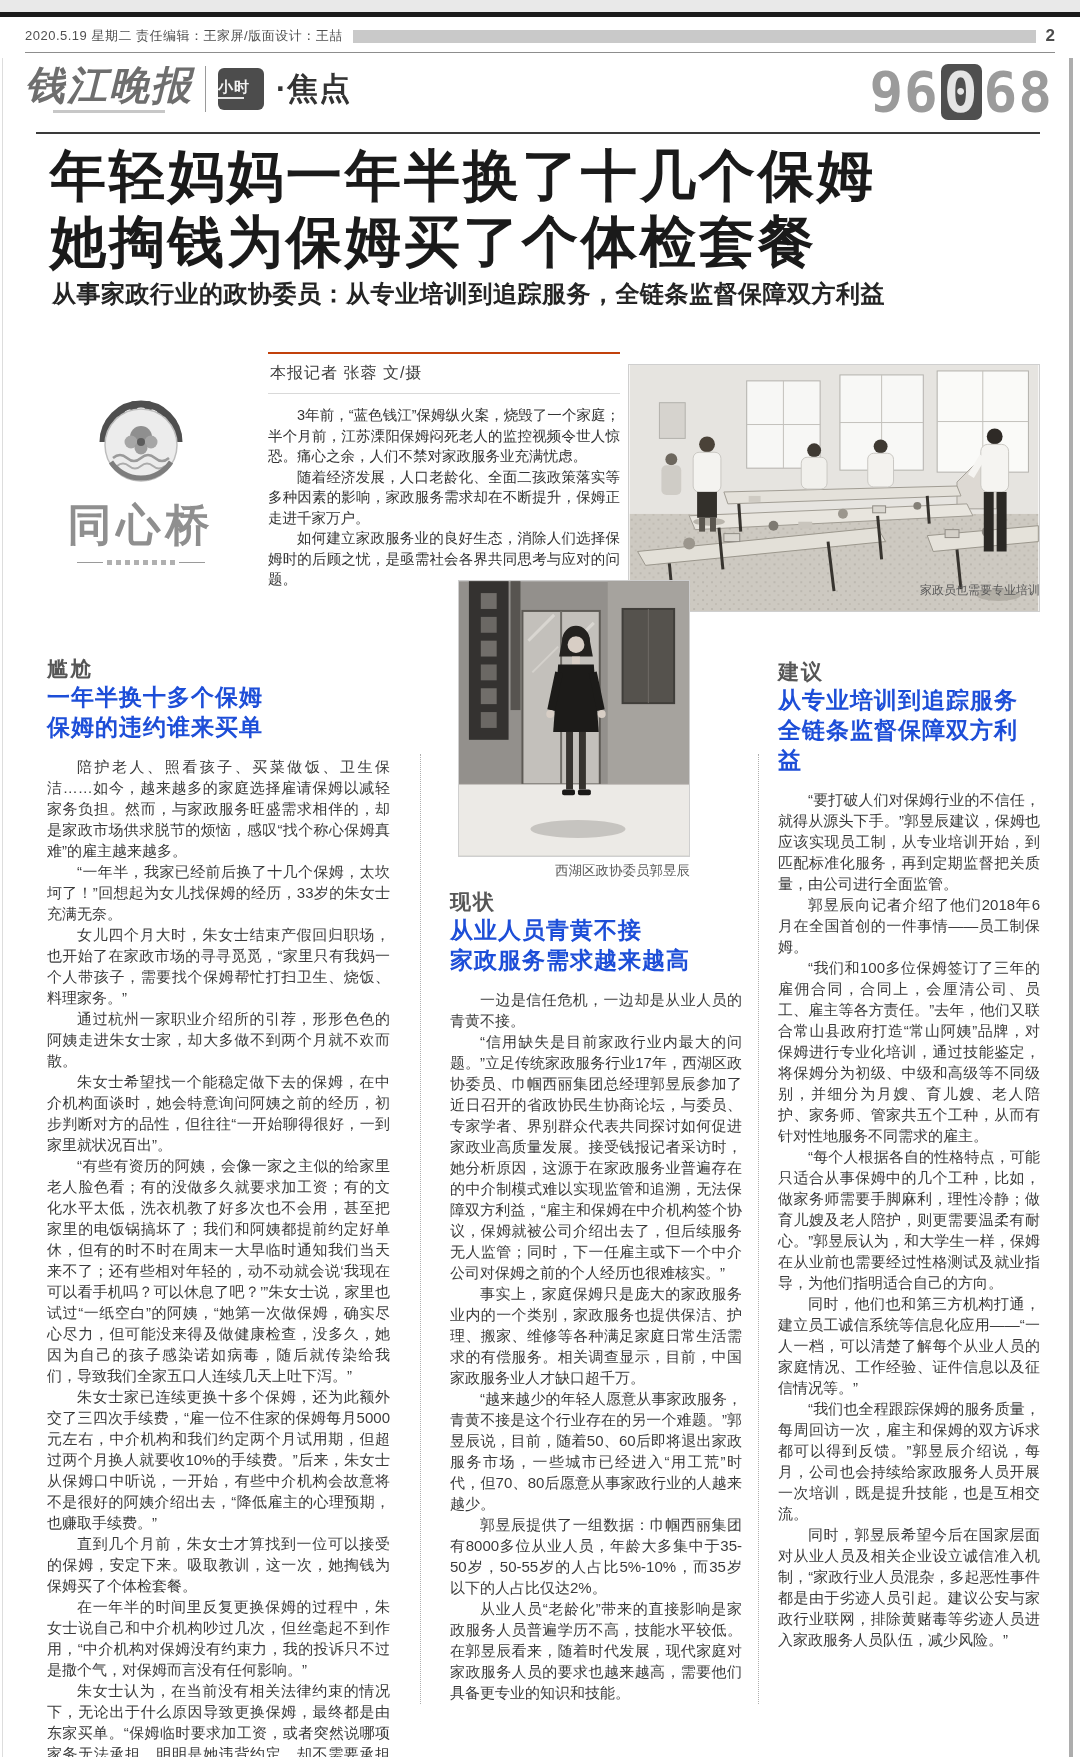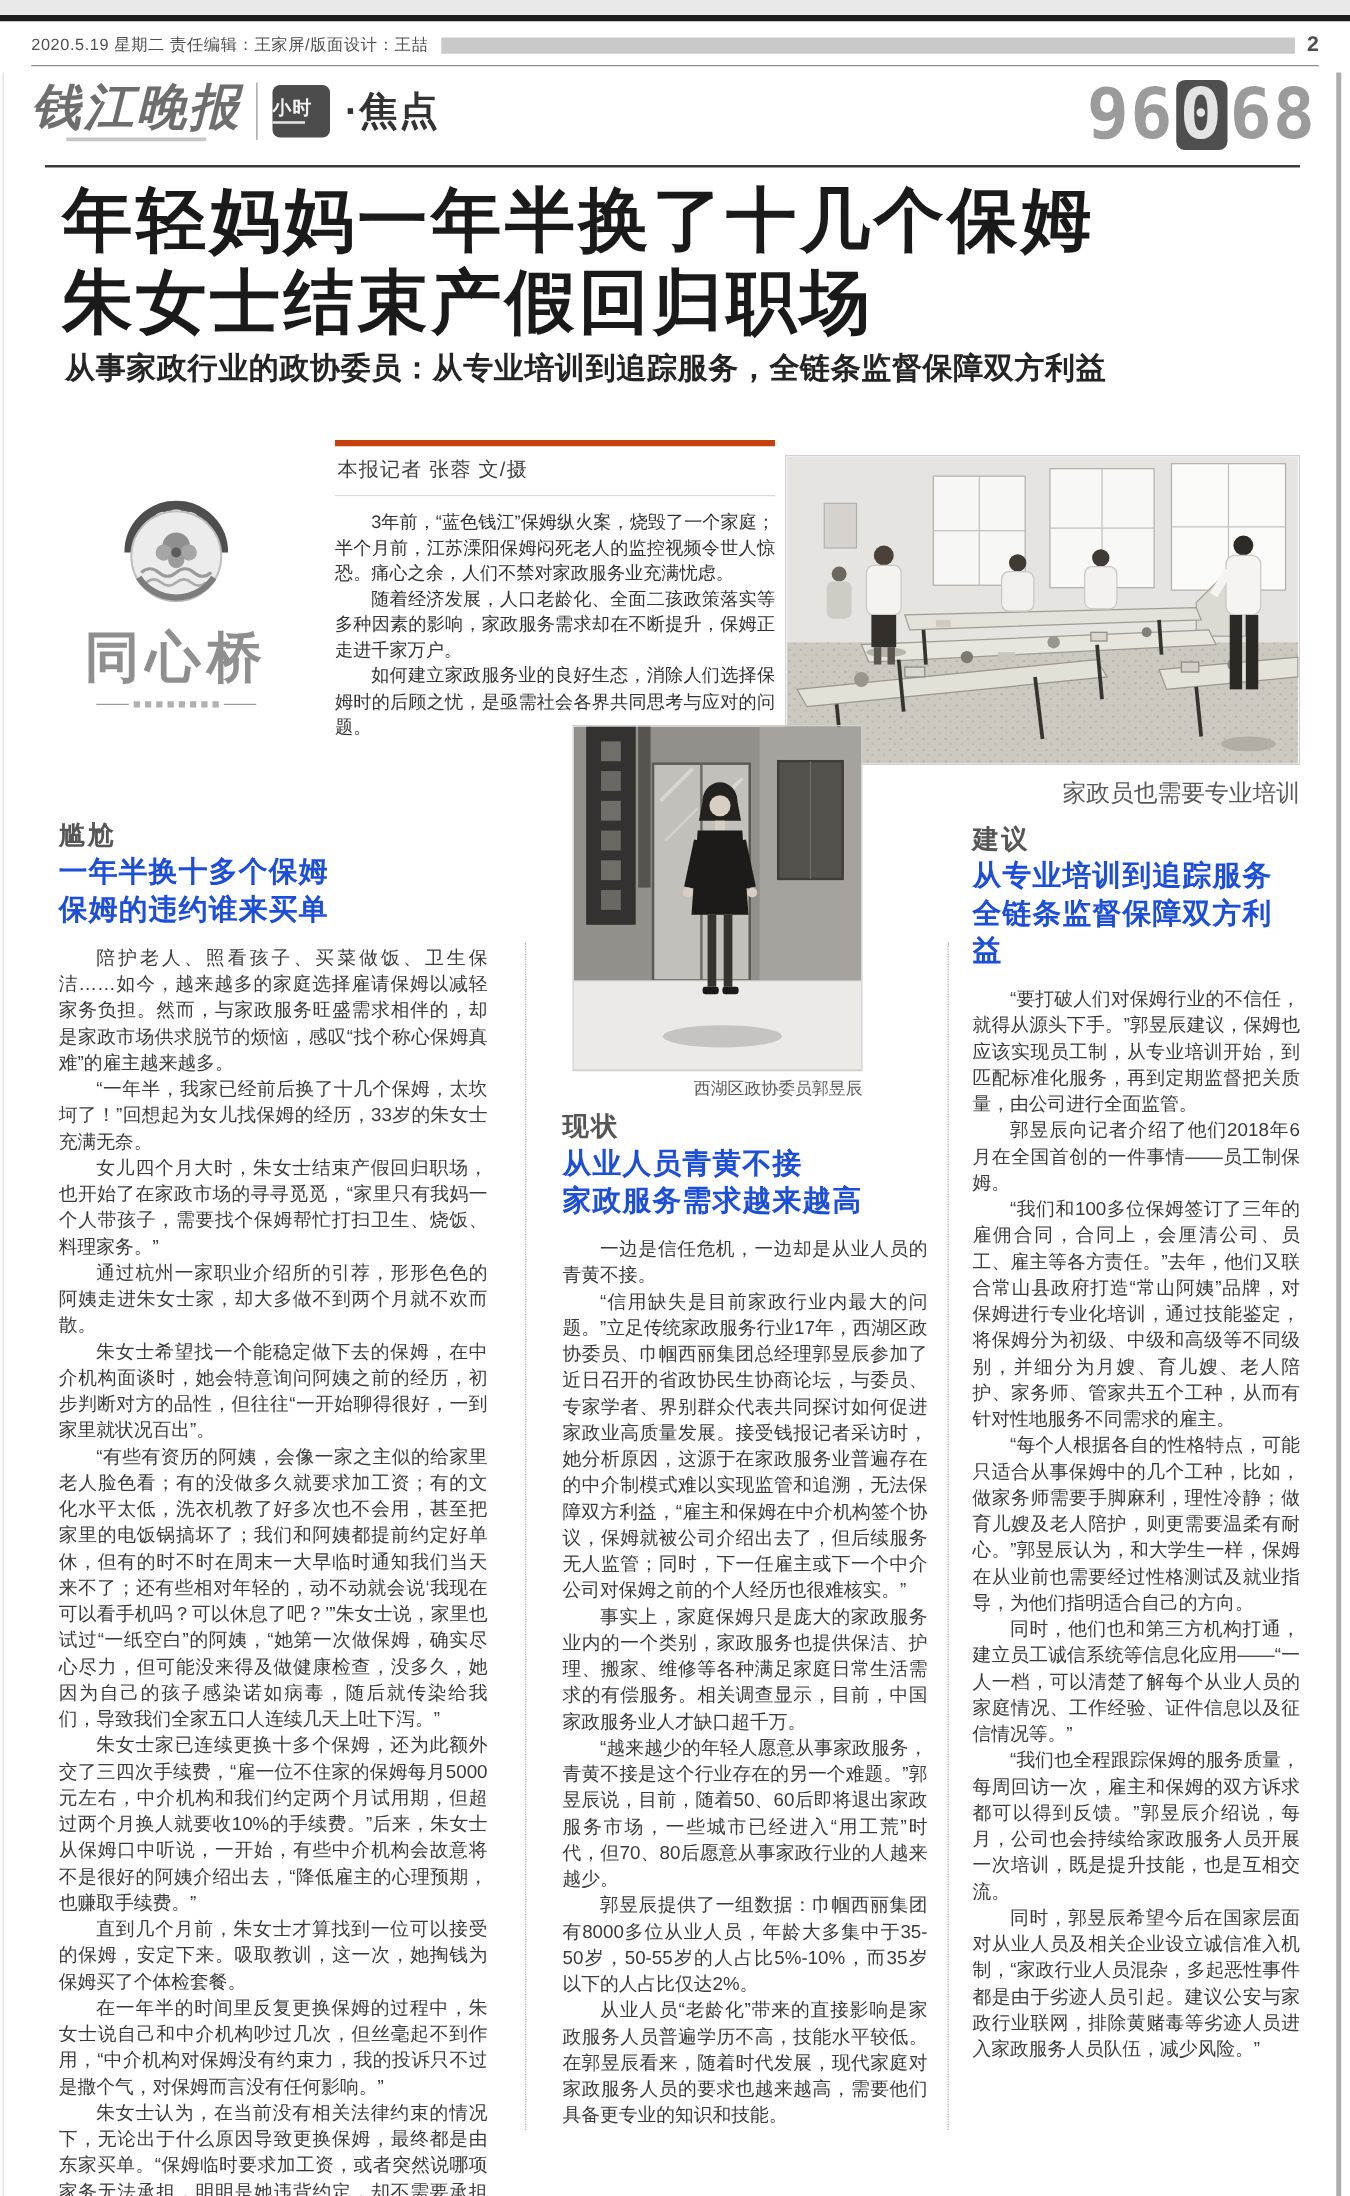--- a/index.html
+++ b/index.html
@@ -47,30 +47,30 @@
     color:#242424;letter-spacing:.5px;}
 
   
   .logo-block{position:absolute;left:58px;top:378px;width:166px;text-align:center;}
   .logo-name{font-size:44px;font-weight:900;color:#8f8f8f;letter-spacing:5px;margin-top:2px;font-family:Liberation Serif, serif;}
   .slogan{display:flex;align-items:center;justify-content:center;gap:4px;margin-top:5px;}
   .slogan .bar{width:26px;height:1px;background:#9a9a9a;}
   .slogan .sq{width:5px;height:5px;background:#b0b0b0;}
 
   .lede{position:absolute;left:268px;top:340px;width:352px;}
-  .byline{border-top:5px solid #c2410c;border-bottom:1px solid #d9d9d9;
+  .byline{border-top:2px solid #c2410c;border-bottom:1px solid #d9d9d9;
     padding:9px 2px;font-size:16px;color:#3f3f3f;letter-spacing:1px;}
   .lede-text{margin-top:11px;}
   .lede-text p{margin:0;font-size:14.5px;line-height:20.5px;text-align:justify;
     text-indent:2em;color:#333333;}
 
   .main-photo{position:absolute;left:628px;top:352px;width:412px;height:248px;
     border:1px solid #cfcfcf;box-sizing:border-box;overflow:hidden;}
-  .main-caption{position:absolute;left:628px;top:610px;width:412px;text-align:right;
-    font-size:19px;color:#5a5a5a;}
+  .main-caption{position:absolute;left:628px;top:570px;width:412px;text-align:right;
+    font-size:12px;color:#5a5a5a;}
 
   
   .kicker{font-size:21px;font-weight:bold;color:#565656;letter-spacing:2px;line-height:26px;}
   .subhead{font-size:23px;font-weight:bold;color:#1d4ed8;line-height:30px;letter-spacing:1px;}
   .colbody{margin-top:14px;}
   .colbody p{margin:0;font-size:15px;line-height:21px;text-align:justify;
     text-indent:2em;color:#3b3b3b;}
 
   .col-left{position:absolute;left:47px;top:644px;width:343px;}
   .col-mid{position:absolute;left:450px;top:568px;width:292px;}
@@ -115,21 +115,21 @@
       <span class="section-label">·焦点</span>
     </div>
     <div class="hotline">
       <span>96</span><span class="boxed">0</span><span>68</span>
     </div>
   </div>
 
   <div class="head-rule"></div>
   <div class="headline">
     <div>年轻妈妈一年半换了十几个保姆</div>
-    <div>朱女士结束产假回归职场</div>
+    <div>她掏钱为保姆买了个体检套餐</div>
   </div>
   <div class="deck">从事家政行业的政协委员：从专业培训到追踪服务，全链条监督保障双方利益</div>
 
   <div class="logo-block">
     <svg width="100" height="100" viewBox="0 0 100 100">
       <path d="M 12 52 A 38 38 0 0 1 88 52" stroke="#4e4e4e" stroke-width="7" fill="none"></path>
       <circle cx="18.6" cy="33.5" r="4.6" fill="#4e4e4e"></circle>
       <circle cx="29.3" cy="22.6" r="4.6" fill="#4e4e4e"></circle>
       <circle cx="42.5" cy="15.9" r="4.6" fill="#4e4e4e"></circle>
       <circle cx="57.5" cy="15.9" r="4.6" fill="#4e4e4e"></circle>

